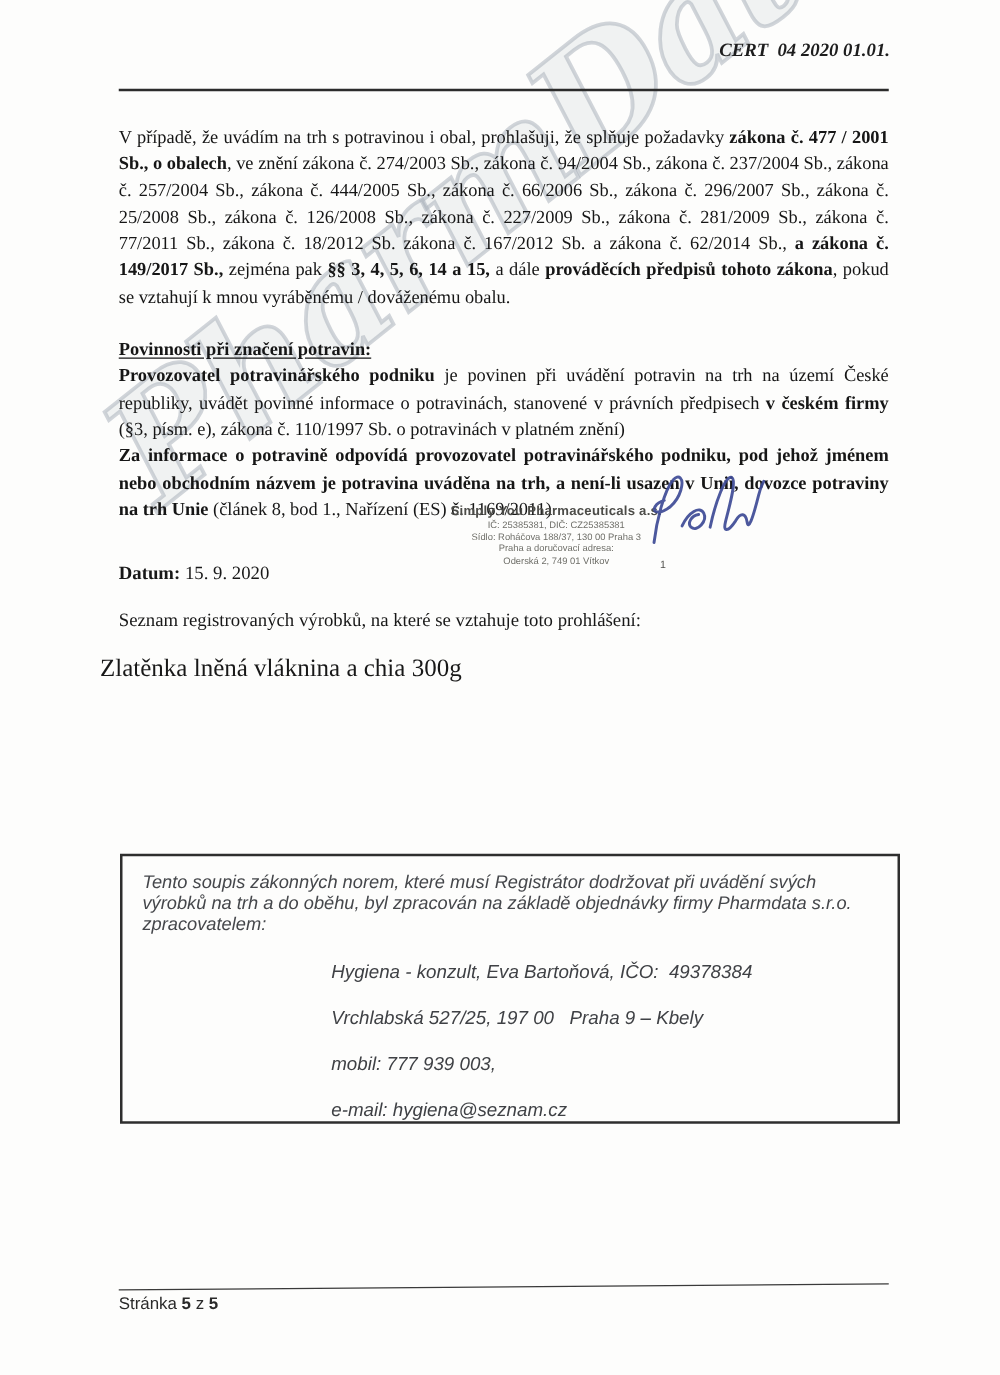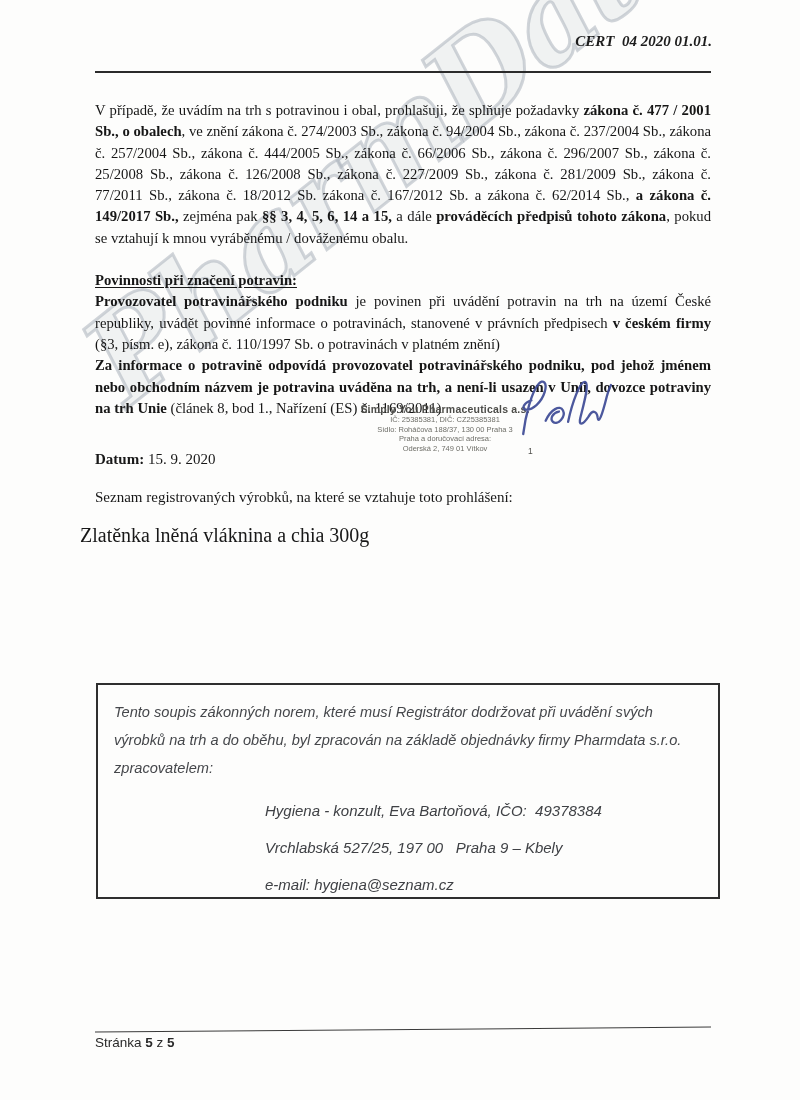--- a/index.html
+++ b/index.html
@@ -55,21 +55,21 @@
     z-index:0;user-select:none;
   }
 
   
   .notice-box{
     top:683px;left:96px;width:620px;height:212px;
     border:2px solid #2e2e2e;background:transparent;
     font-family:"Liberation Sans", sans-serif;font-style:italic;
   }
   .notice-intro{
-    margin:13px 16px 0 16px;font-size:14.6px;line-height:28px;color:#45474b;
+    margin:13px 16px 0 16px;font-size:14.6px;line-height:17px;color:#45474b;
   }
   .notice-contact{
     margin:21px 0 0 167px;font-size:15px;font-weight:normal;color:#3f4145;
     white-space:pre;line-height:16px;
   }
 
   
   .footer-rule{top:1029px;left:95px;width:616px;border-top:1.6px solid #3a3a3a;height:0;transform:rotate(-0.45deg);}
   .footer-text{
     top:1035px;left:95px;width:616px;text-align:left;
@@ -118,19 +118,20 @@
   <div class="layer label-datum"><b>Datum:</b><span style="white-space:pre;"> 15. 9. 2020</span></div>
 
   <div class="layer label-seznam">Seznam registrovaných výrobků, na které se vztahuje toto prohlášení:</div>
 
   <div class="layer product-name">Zlatěnka lněná vláknina a chia 300g</div>
 
   <div class="layer notice-box">
     <p class="notice-intro">Tento soupis zákonných norem, které musí Registrátor dodržovat při uvádění svých výrobků na trh a do oběhu, byl zpracován na základě objednávky firmy Pharmdata s.r.o. zpracovatelem:</p>
     <p class="notice-contact">Hygiena - konzult, Eva Bartoňová, IČO:  49378384</p>
     <p class="notice-contact">Vrchlabská 527/25, 197 00   Praha 9 – Kbely</p>
+    <p class="notice-contact">mobil: 777 939 003,</p>
     <p class="notice-contact">e-mail: hygiena@seznam.cz</p>
   </div>
 
   <div class="layer footer-rule"></div>
   <div class="layer footer-text"><span style="white-space:pre;">Stránka </span><b>5</b><span style="white-space:pre;"> z </span><b>5</b></div>
 
 </div>
 
 </body></html>

